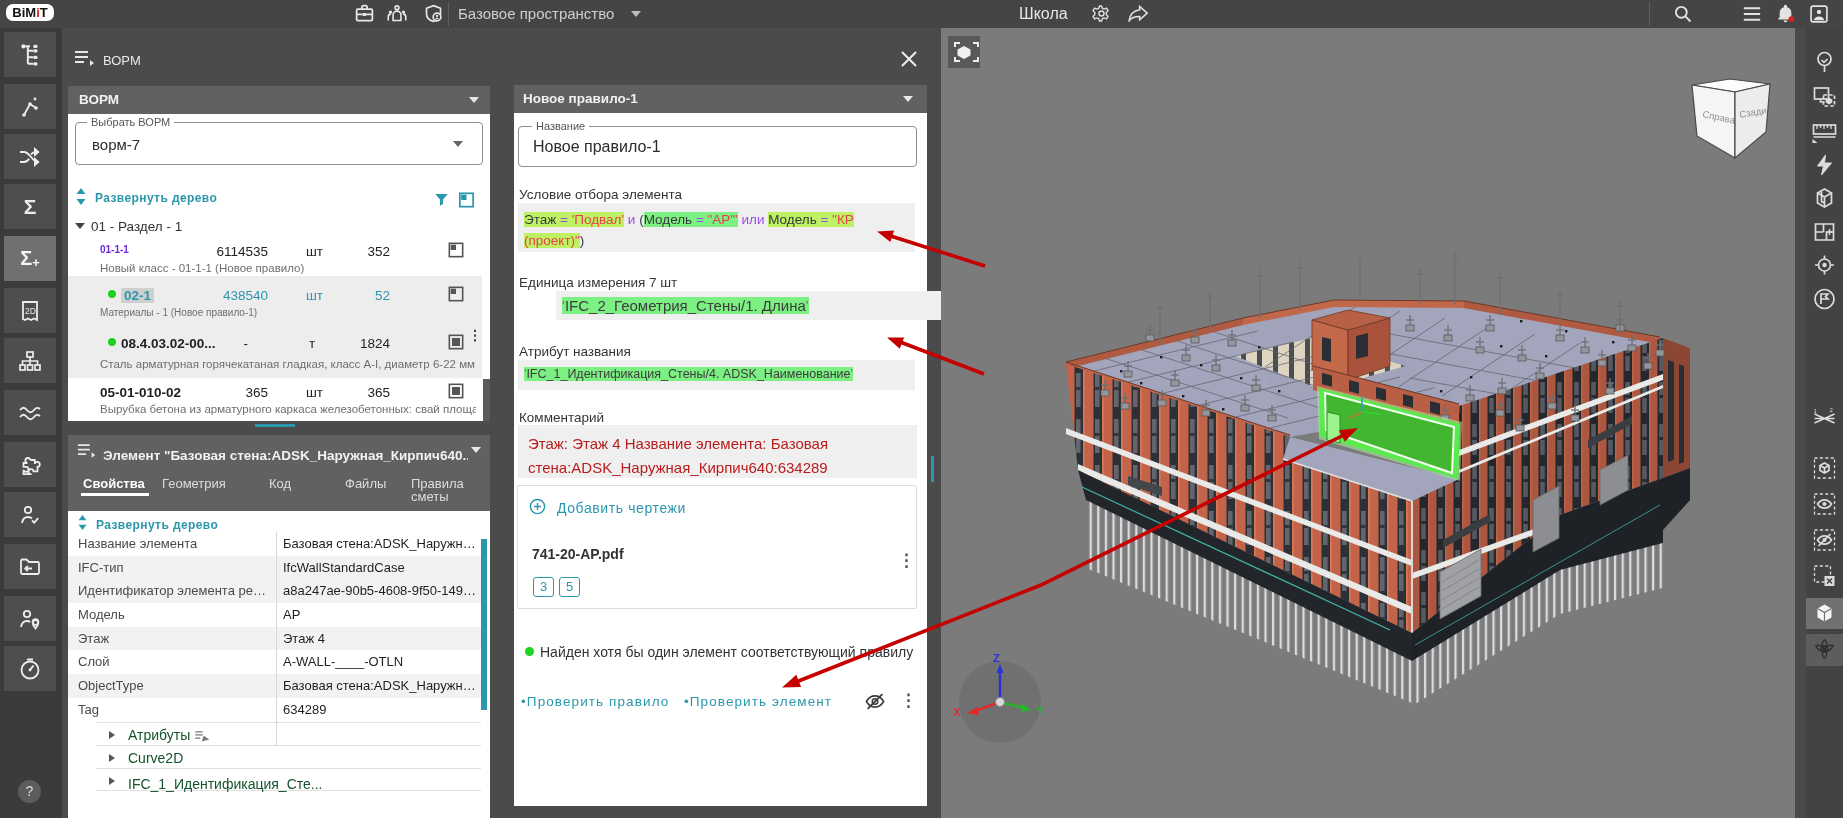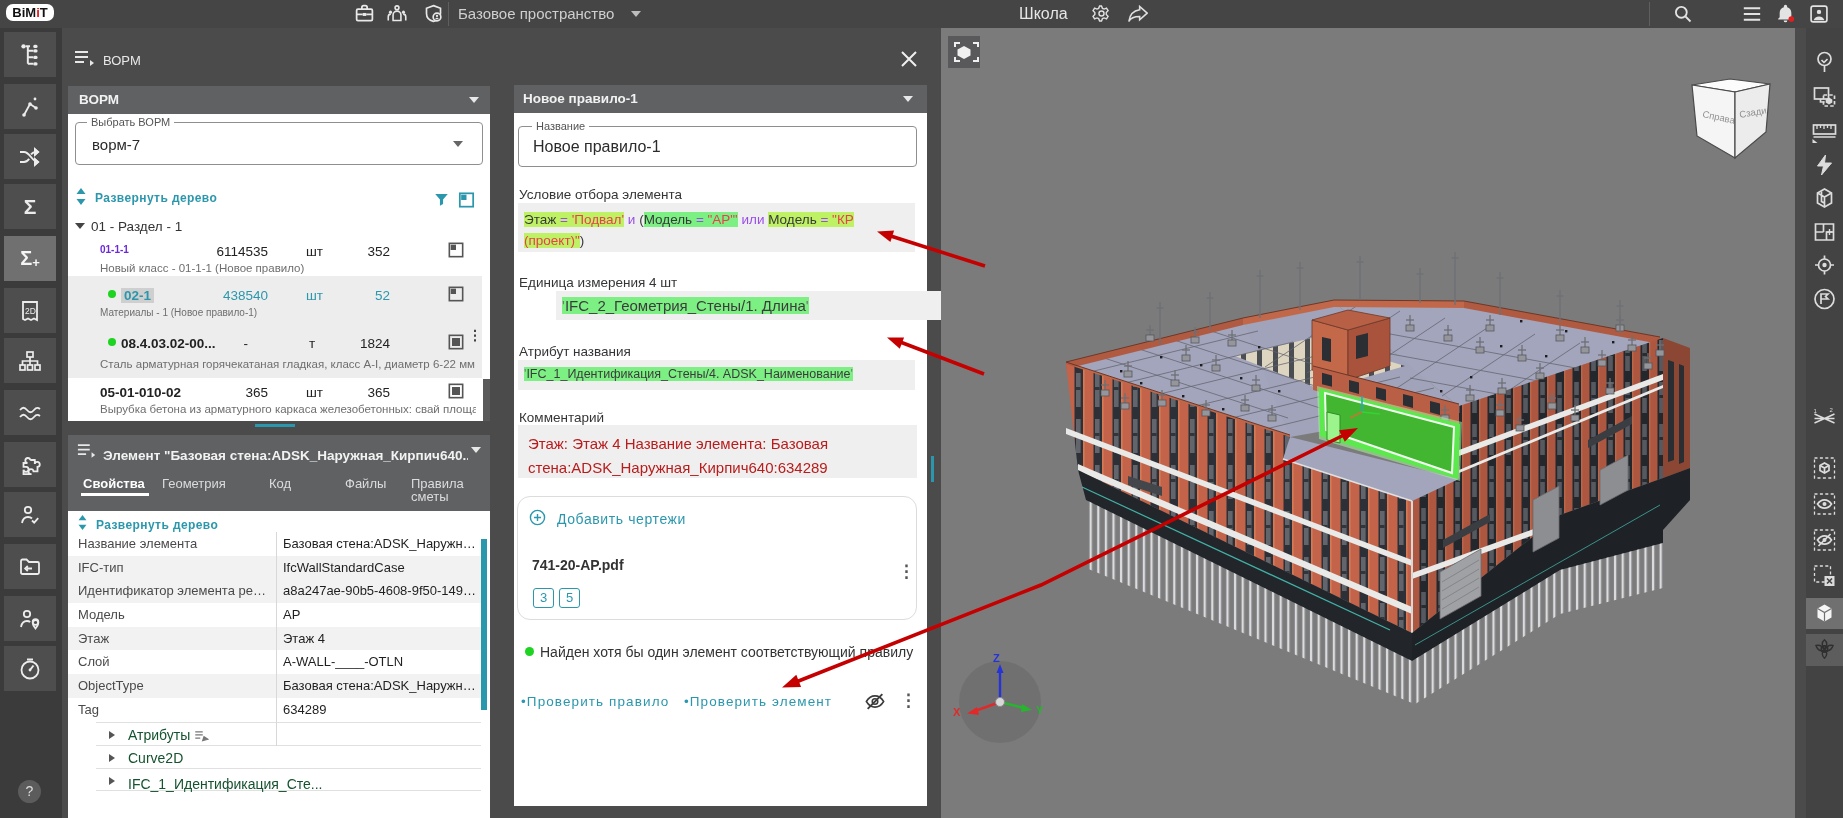--- a/index.html
+++ b/index.html
@@ -338,27 +338,27 @@
     <div class="card" style="left:452px;top:57px;width:413px;height:721px;">
       <div class="chdr"><span style="margin-left:9px">Новое правило-1</span><span class="caret" style="position:absolute;right:14px;top:11px"></span></div>
       <div class="olfield" style="left:4px;top:41px;width:397px;height:39px;">
         <div class="ollabel" style="left:13px">Название</div>
         <div style="position:absolute;left:14px;top:11px;font-size:16px;color:#2b2b2b">Новое правило-1</div>
       </div>
       <div class="flabel" style="left:5px;top:102px">Условие отбора элемента</div>
       <div class="gbox" style="left:4px;top:118px;width:391px;height:41px;padding:6px 0 2px 6px;line-height:21px;font-size:13.5px;">
         <span class="hlr"><span class="dkt">Этаж</span> <span class="pur">=</span> <span class="redt">'Подвал'</span></span> <span class="pur">и</span> <span class="dkt">(</span><span class="hlg"><span class="dkt">Модель</span> <span class="pur">=</span> <span class="redt">"АР"'</span></span> <span class="pur">или</span> <span class="hlr"><span class="dkt">Модель</span> <span class="pur">=</span> <span class="redt">"КР (проект)"</span></span><span class="dkt">)</span>
       </div>
-      <div class="flabel" style="left:5px;top:190px">Единица измерения 4 шт</div>
+      <div class="flabel" style="left:5px;top:190px">Единица измерения 7 шт</div>
       <div class="gbox nw" style="left:4px;top:206px;width:391px;height:23px;padding:6px 0 0 6px;margin-left:38px;"><span class="hlg"><span style="color:#777">'</span>IFC_2_Геометрия_Стены/1. Длина<span style="color:#777">'</span></span></div>
       <div class="flabel" style="left:5px;top:259px">Атрибут названия</div>
       <div class="gbox nw" style="left:4px;top:275px;width:391px;height:23px;padding:7px 0 0 6px;font-size:12.5px;"><span class="hlg"><span style="color:#777">'</span>IFC_1_Идентификация_Стены/4. ADSK_Наименование<span style="color:#777">'</span></span></div>
       <div class="flabel" style="left:5px;top:325px">Комментарий</div>
       <div class="gbox" style="left:4px;top:340px;width:385px;height:46px;padding:7px 4px 0 10px;line-height:24px;color:#b91c1c">Этаж: Этаж 4 Название элемента: Базовая стена:ADSK_Наружная_Кирпич640:634289</div>
-      <div class="abs" style="left:3px;top:411px;width:398px;height:122px;border:1px solid #dcdcdc;border-radius:13px;">
+      <div class="abs" style="left:3px;top:400px;width:398px;height:122px;border:1px solid #dcdcdc;border-radius:2px;">
         <svg class="abs" style="left:11px;top:12px" width="17" height="17" viewBox="0 0 24 24" fill="none" stroke="#2b97ad" stroke-width="2">
             <circle cx="12" cy="12" r="10"></circle>
             <path d="M12 7v10M7 12h10"></path>
           </svg>
         <div class="abs teal" style="left:39px;top:14px;font-size:14px;letter-spacing:.6px">Добавить чертежи</div>
         <div class="abs" style="left:14px;top:60px;font-size:14px;font-weight:bold;color:#333">741-20-AP.pdf</div>
         <div class="abs" style="left:380px;top:64px;font-size:17px;color:#555;font-weight:bold">⋮</div>
         <div class="abs" style="left:15px;top:91px;width:19px;height:18px;border:1.5px solid #2b97ad;border-radius:3px;color:#2b97ad;font-size:13px;text-align:center;line-height:18px">3</div>
         <div class="abs" style="left:41px;top:91px;width:19px;height:18px;border:1.5px solid #2b97ad;border-radius:3px;color:#2b97ad;font-size:13px;text-align:center;line-height:18px">5</div>
       </div>

